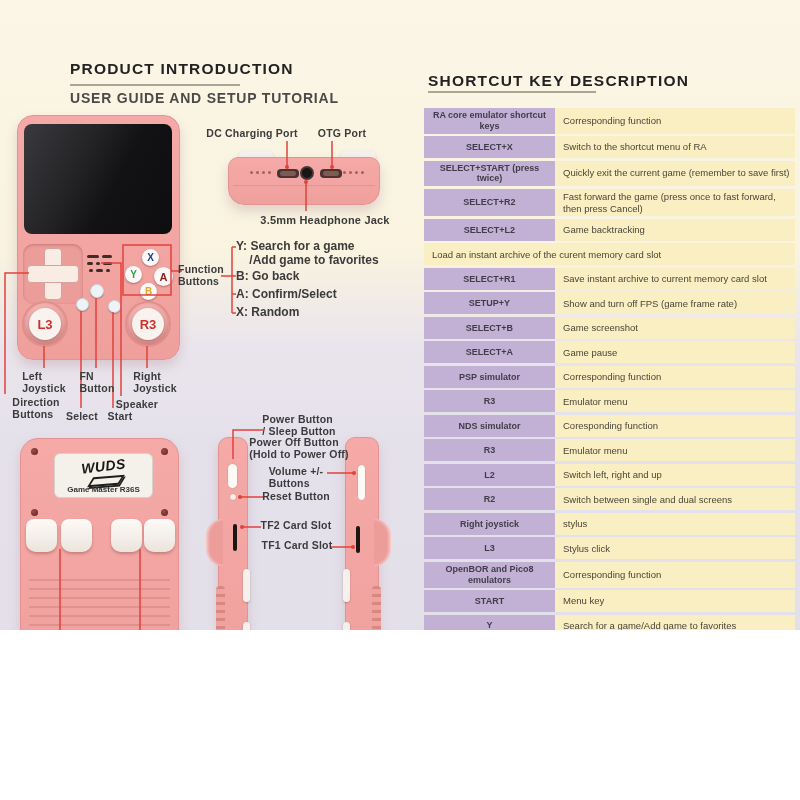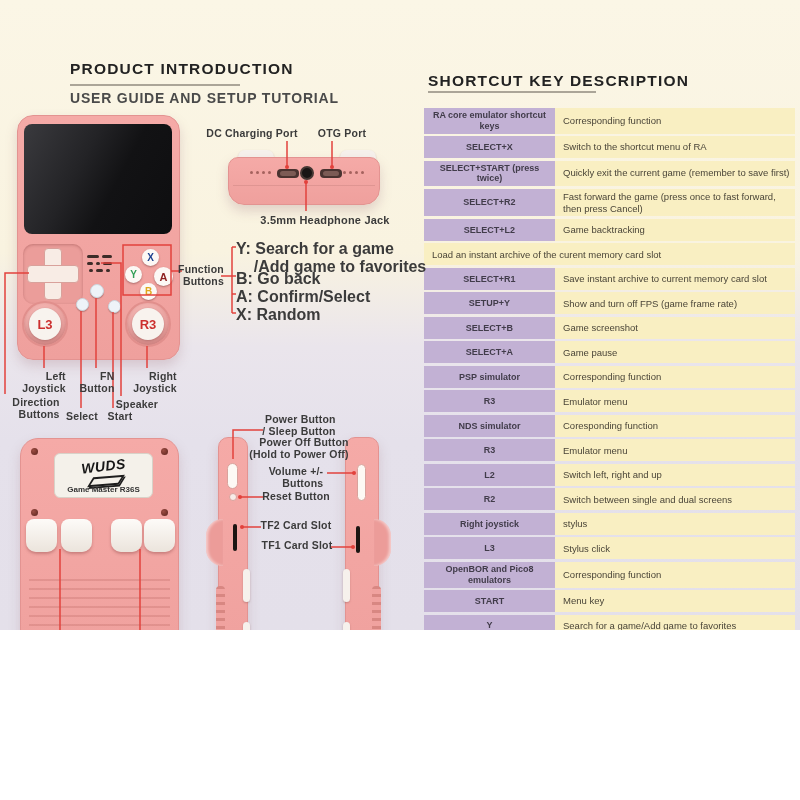--- a/index.html
+++ b/index.html
@@ -5,22 +5,22 @@
   html,body{margin:0;padding:0;}
   .page{position:relative;width:800px;height:630px;overflow:hidden;
     font-family:"Liberation Sans",sans-serif;
     background:linear-gradient(180deg,#fbf6e6 0%,#f9f3e0 40%,#eae5ec 55%,#e5e1eb 70%,#e4e0ea 100%);}
   
   .h-title{position:absolute;font-size:15.5px;font-weight:800;letter-spacing:1.2px;color:#222;}
   .h-sub{position:absolute;font-size:14px;font-weight:700;letter-spacing:.8px;color:#4a4a4a;}
   .h-rule{position:absolute;height:1.5px;background:#aba598;}
   
   .lbl{position:absolute;transform:translateX(-50%);font-size:10.5px;font-weight:700;color:#3b3b3b;
-       white-space:pre-line;text-align:right;line-height:1.18;letter-spacing:.2px;z-index:40;}
-  .fb-item{position:absolute;font-size:16px;font-weight:700;color:#3b3b3b;white-space:pre;
+       white-space:pre-line;text-align:left;line-height:1.18;letter-spacing:.2px;z-index:40;}
+  .fb-item{position:absolute;font-size:12px;font-weight:700;color:#3b3b3b;white-space:pre;
        line-height:1.15;z-index:40;}
   
   .shortcut-table{position:absolute;left:424px;top:108px;width:371px;z-index:20;}
   .trow{display:flex;margin-bottom:2.5px;}
   .tkey{width:131px;flex:none;background:#c2b1d4;min-height:22px;box-sizing:border-box;
         display:flex;align-items:center;justify-content:center;text-align:center;
         font-size:9px;font-weight:600;color:#413c4a;padding:2px 4px;line-height:1.2;}
   .tdesc{flex:1;background:#f9efc2;min-height:22px;box-sizing:border-box;display:flex;align-items:center;
         font-size:9.5px;color:#4a4538;padding:2px 4px 2px 8px;line-height:1.25;}
   

